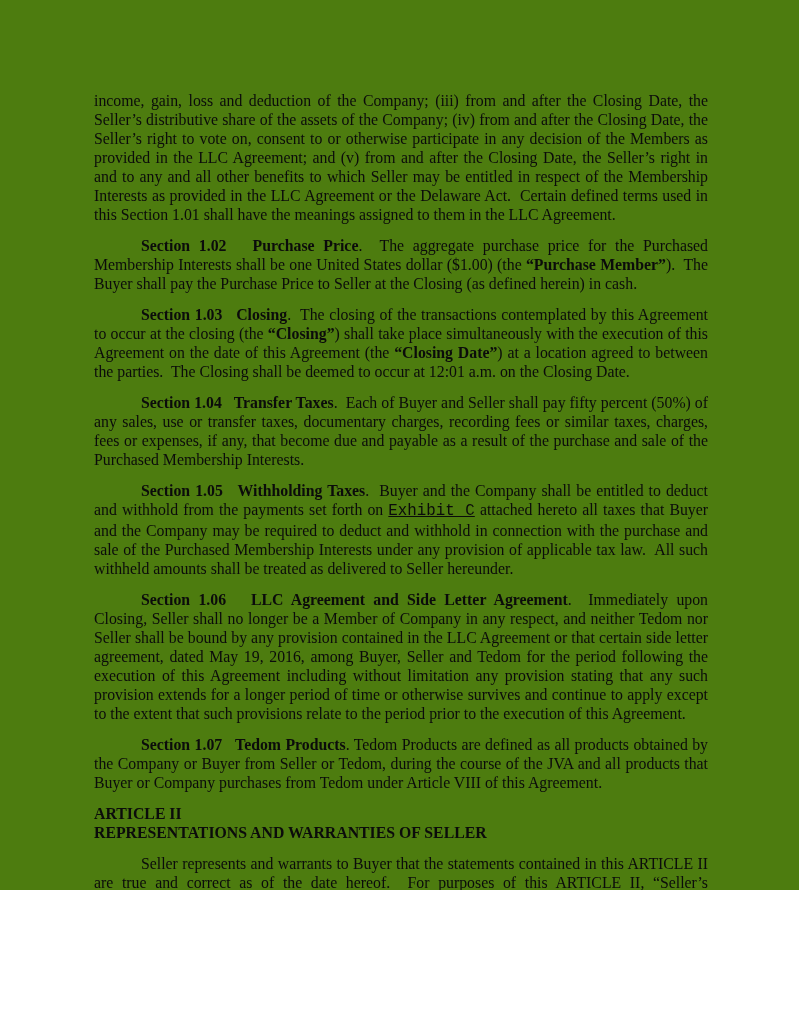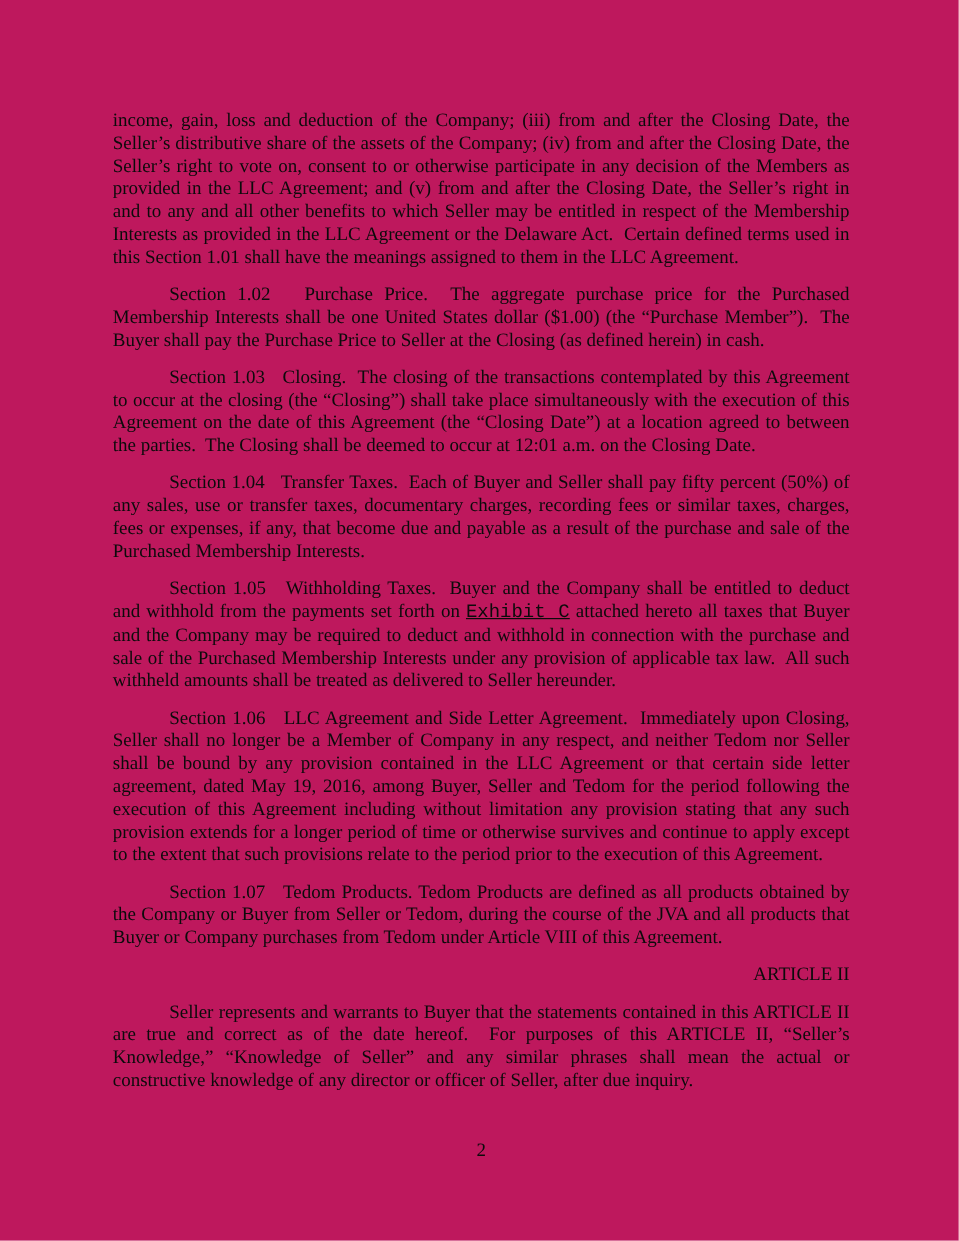--- a/index.html
+++ b/index.html
@@ -3,67 +3,68 @@
 <meta charset="utf-8">
 <style>
   html, body {
     margin: 0;
     padding: 0;
     background: #ffffff;
   }
   .page {
     position: relative;
     width: 799px;
-    height: 1034px;
-    background: #be185d;
+    height: 890px;
+    background: #4d7c0f;
     font-family: "Liberation Serif", serif;
     font-size: 15.8px;
     line-height: 19px;
     color: #0b0b0b;
     overflow: hidden;
   }
   .content {
     position: absolute;
     left: 94px;
     top: 91px;
     width: 614px;
   }
   .content p {
     margin: 0 0 12px 0;
     text-align: justify;
   }
   .indent {
     text-indent: 47px;
   }
   .heading {
-    text-align: right;
-    font-weight: normal;
+    text-align: left;
+    font-weight: bold;
     margin: 1px 0 12px 0;
   }
   .page-number {
     position: absolute;
     top: 949px;
     left: 94px;
     width: 614px;
     text-align: center;
   }
-  .run-bold { font-weight: normal; }
+  .run-bold { font-weight: bold; }
   .run-underline { text-decoration: underline; font-family: Liberation Mono, monospace; }
 </style>
 </head>
 <body>
 
 <div class="page">
   <div class="content">
     <p><span>income, gain, loss and deduction of the Company; (iii) from and after the Closing Date, the Seller’s distributive share of the assets of the Company; (iv) from and after the Closing Date, the Seller’s right to vote on, consent to or otherwise participate in any decision of the Members as provided in the LLC Agreement; and (v) from and after the Closing Date, the Seller’s right in and to any and all other benefits to which Seller may be entitled in respect of the Membership Interests as provided in the LLC Agreement or the Delaware Act.&nbsp; Certain defined terms used in this Section 1.01 shall have the meanings assigned to them in the LLC Agreement.</span></p>
     <p class="indent"><span class="run-bold">Section 1.02&nbsp;&nbsp; Purchase Price</span><span>.&nbsp; The aggregate purchase price for the Purchased Membership Interests shall be one United States dollar ($1.00) (the </span><span class="run-bold">“Purchase Member”</span><span>).&nbsp; The Buyer shall pay the Purchase Price to Seller at the Closing (as defined herein) in cash.</span></p>
     <p class="indent"><span class="run-bold">Section 1.03&nbsp;&nbsp; Closing</span><span>.&nbsp; The closing of the transactions contemplated by this Agreement to occur at the closing (the </span><span class="run-bold">“Closing”</span><span>) shall take place simultaneously with the execution of this Agreement on the date of this Agreement (the </span><span class="run-bold">“Closing Date”</span><span>) at a location agreed to between the parties.&nbsp; The Closing shall be deemed to occur at 12:01 a.m. on the Closing Date.</span></p>
     <p class="indent"><span class="run-bold">Section 1.04&nbsp;&nbsp; Transfer Taxes</span><span>.&nbsp; Each of Buyer and Seller shall pay fifty percent (50%) of any sales, use or transfer taxes, documentary charges, recording fees or similar taxes, charges, fees or expenses, if any, that become due and payable as a result of the purchase and sale of the Purchased Membership Interests.</span></p>
     <p class="indent"><span class="run-bold">Section 1.05&nbsp;&nbsp; Withholding Taxes</span><span>.&nbsp; Buyer and the Company shall be entitled to deduct and withhold from the payments set forth on </span><span class="run-underline">Exhibit C</span><span> attached hereto all taxes that Buyer and the Company may be required to deduct and withhold in connection with the purchase and sale of the Purchased Membership Interests under any provision of applicable tax law.&nbsp; All such withheld amounts shall be treated as delivered to Seller hereunder.</span></p>
     <p class="indent"><span class="run-bold">Section 1.06&nbsp;&nbsp; LLC Agreement and Side Letter Agreement</span><span>.&nbsp; Immediately upon Closing, Seller shall no longer be a Member of Company in any respect, and neither Tedom nor Seller shall be bound by any provision contained in the LLC Agreement or that certain side letter agreement, dated May 19, 2016, among Buyer, Seller and Tedom for the period following the execution of this Agreement including without limitation any provision stating that any such provision extends for a longer period of time or otherwise survives and continue to apply except to the extent that such provisions relate to the period prior to the execution of this Agreement.</span></p>
     <p class="indent"><span class="run-bold">Section 1.07&nbsp;&nbsp; Tedom Products</span><span>. Tedom Products are defined as all products obtained by the Company or Buyer from Seller or Tedom, during the course of the JVA and all products that Buyer or Company purchases from Tedom under Article VIII of this Agreement.</span></p>
     <div class="heading">
       <div>ARTICLE II</div>
+      <div>REPRESENTATIONS AND WARRANTIES OF SELLER</div>
     </div>
     <p class="indent"><span>Seller represents and warrants to Buyer that the statements contained in this ARTICLE II are true and correct as of the date hereof.&nbsp; For purposes of this ARTICLE II, “Seller’s Knowledge,” “Knowledge of Seller” and any similar phrases shall mean the actual or constructive knowledge of any director or officer of Seller, after due inquiry.</span></p>
   </div>
   <div class="page-number">2</div>
 </div>
 
 </body></html>

